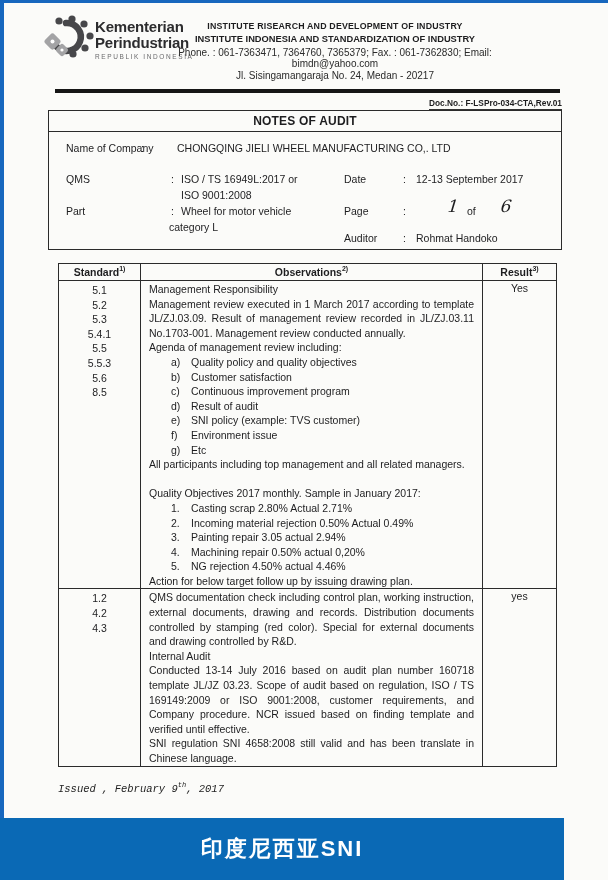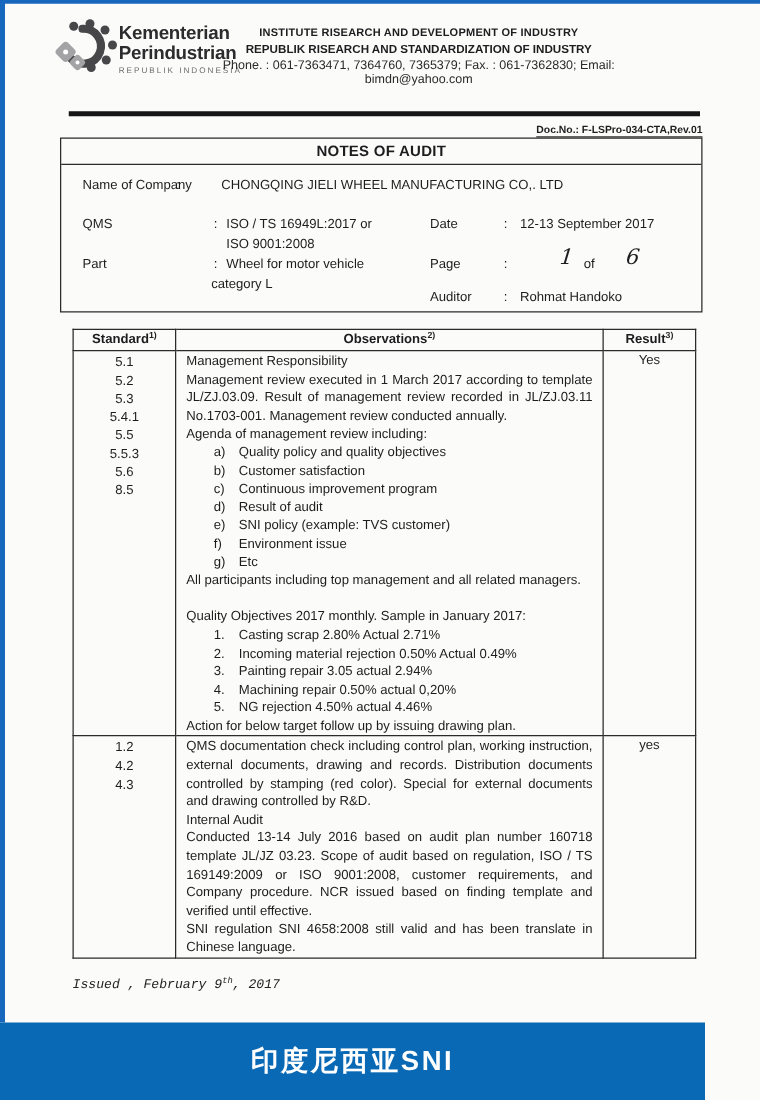--- a/index.html
+++ b/index.html
@@ -88,22 +88,23 @@
     </svg>
   </div>
   <div class="ministry">
     <div class="ministry-name">Kementerian</div>
     <div class="ministry-name">Perindustrian</div>
     <div class="ministry-sub">REPUBLIK INDONESIA</div>
   </div>
 
   <div class="center-head">
     <div class="inst1">INSTITUTE RISEARCH AND DEVELOPMENT OF INDUSTRY</div>
-    <div class="inst2">REPUBLIK RISEARCH AND STANDARDIZATION OF INDUSTRY</div>
+    <div class="inst2">INSTITUTE INDONESIA AND STANDARDIZATION OF INDUSTRY</div>
     <div class="contact">Phone. : 061-7363471, 7364760, 7365379; Fax. : 061-7362830; Email: bimdn@yahoo.com</div>
+    <div class="address">Jl. Sisingamangaraja No. 24, Medan - 20217</div>
   </div>
 
 
   <div class="rule-double"></div>
   <div class="docno">Doc.No.: F-LSPro-034-CTA,Rev.01</div>
 
   <div class="notes-box">
     <div class="notes-title">NOTES OF AUDIT</div>
 
     <div class="f" style="left:17px; top:31px;">Name of Company</div>

